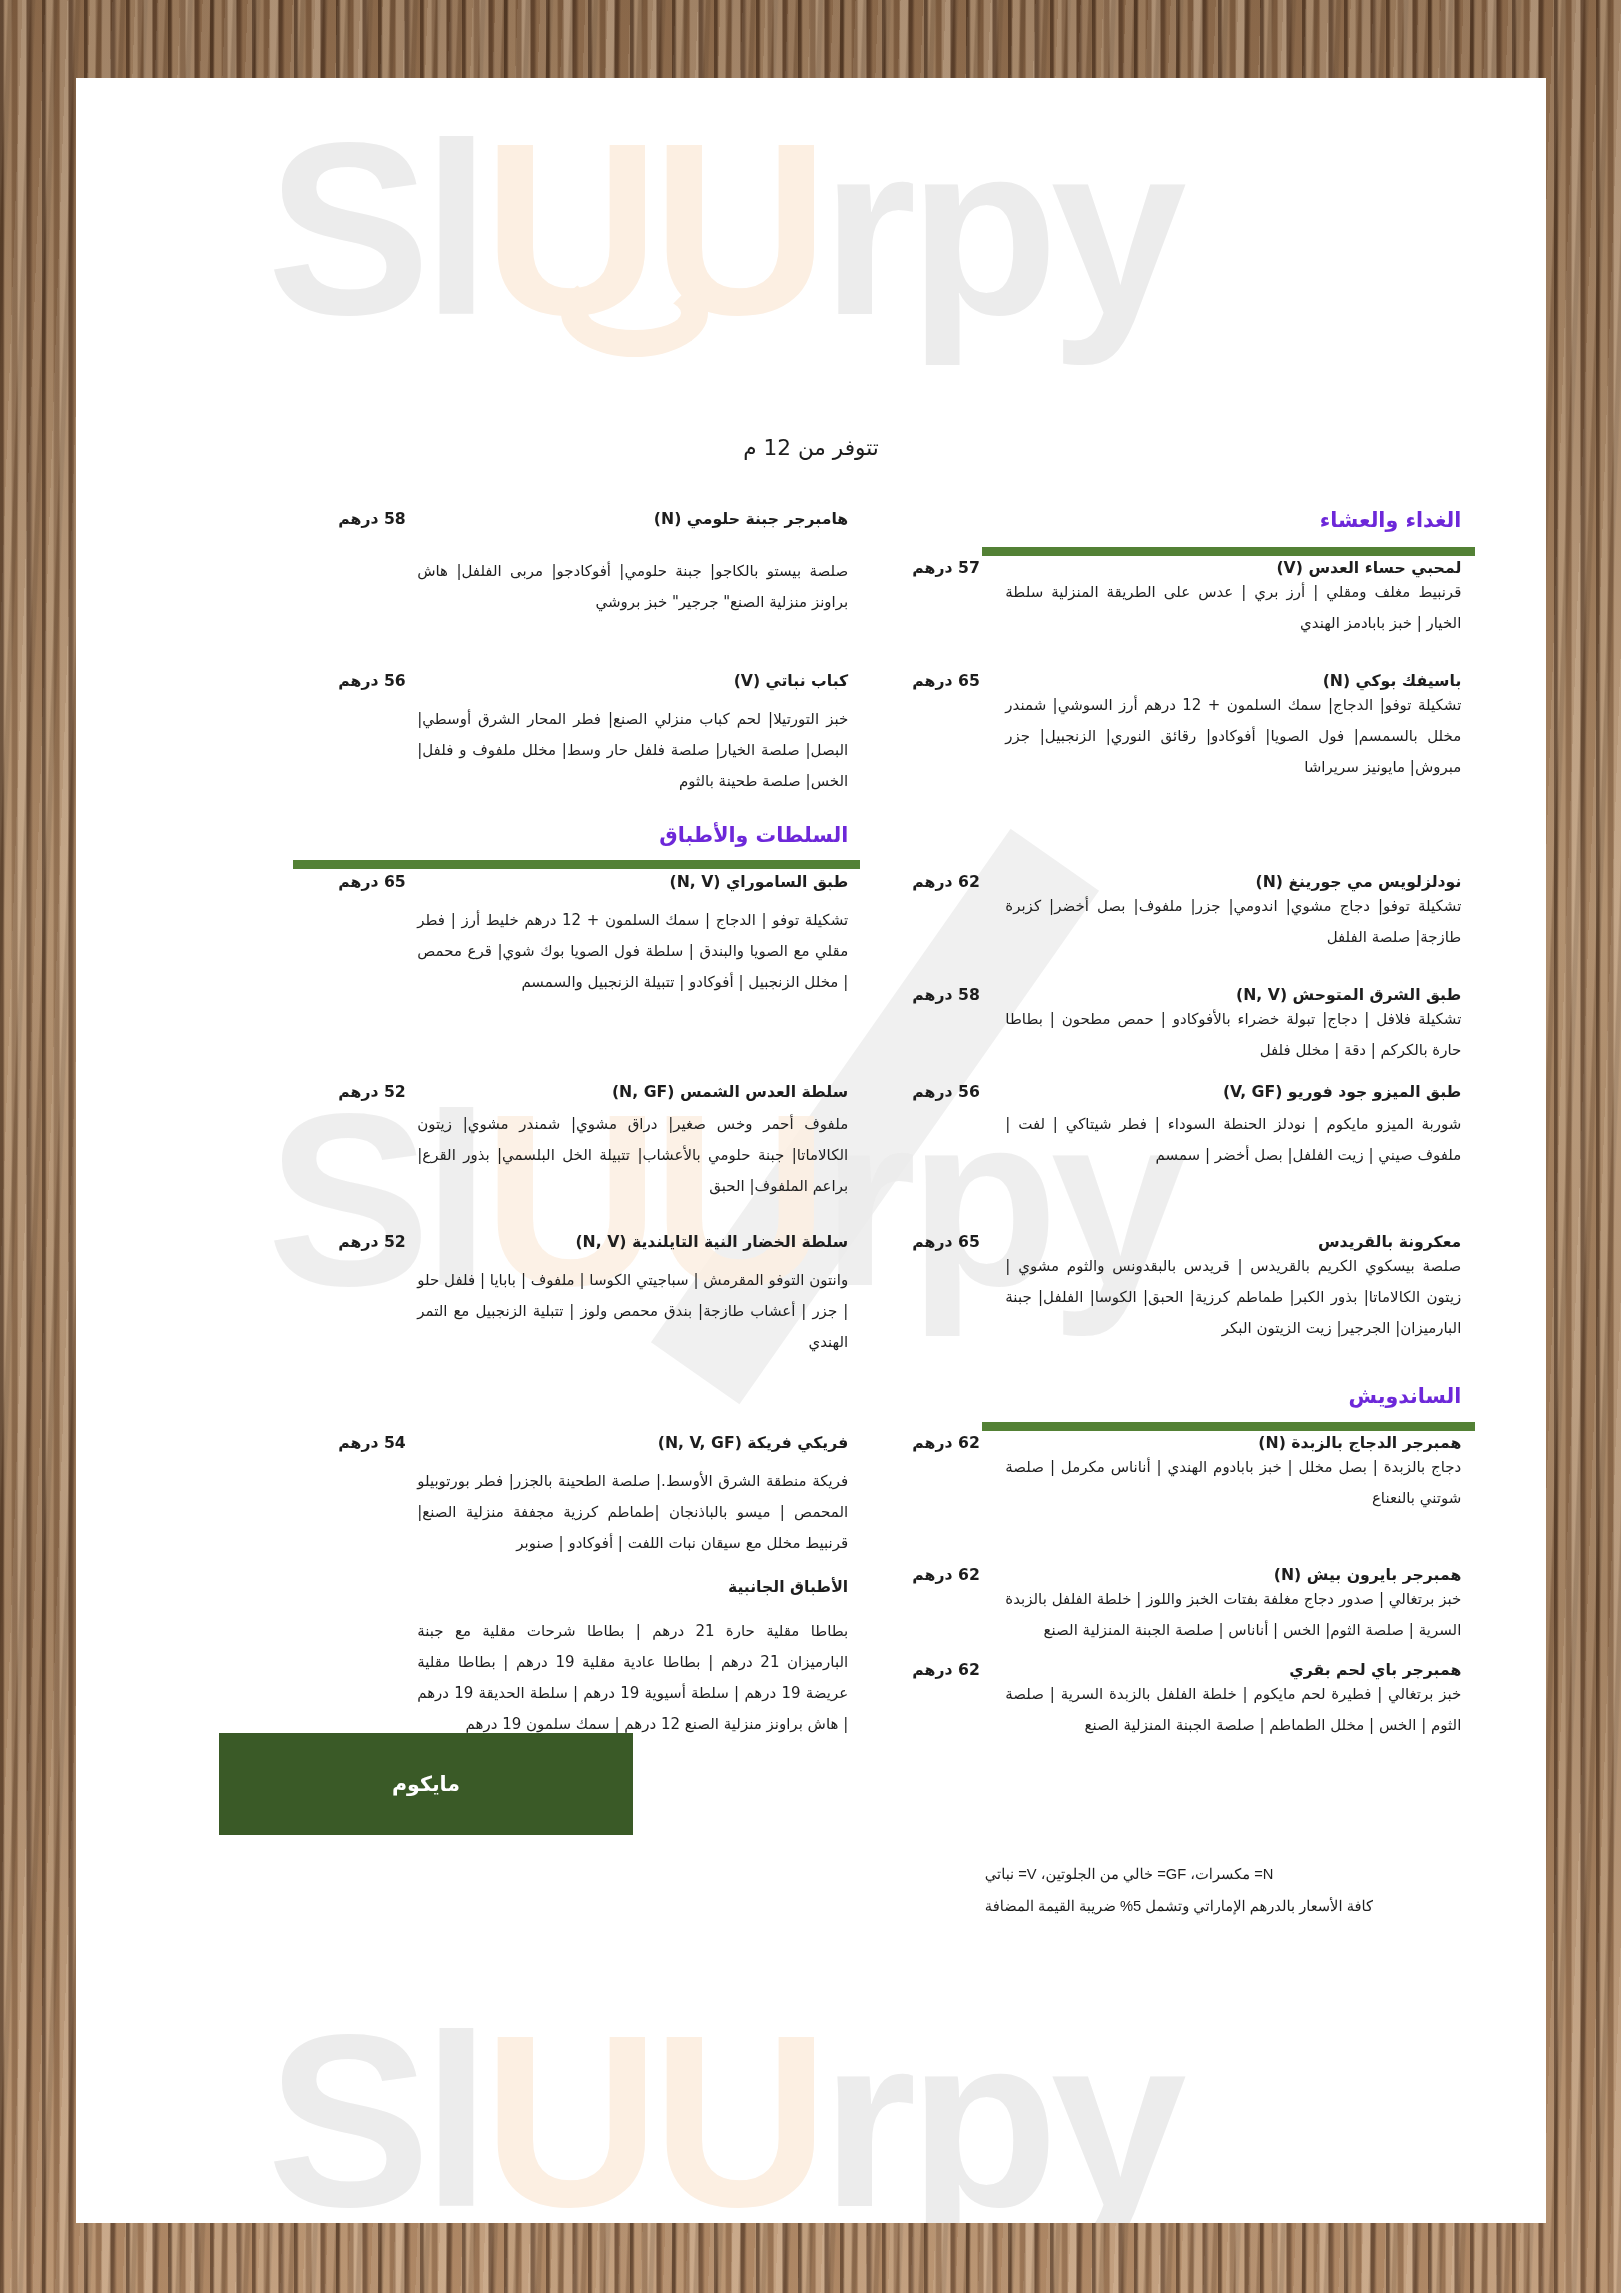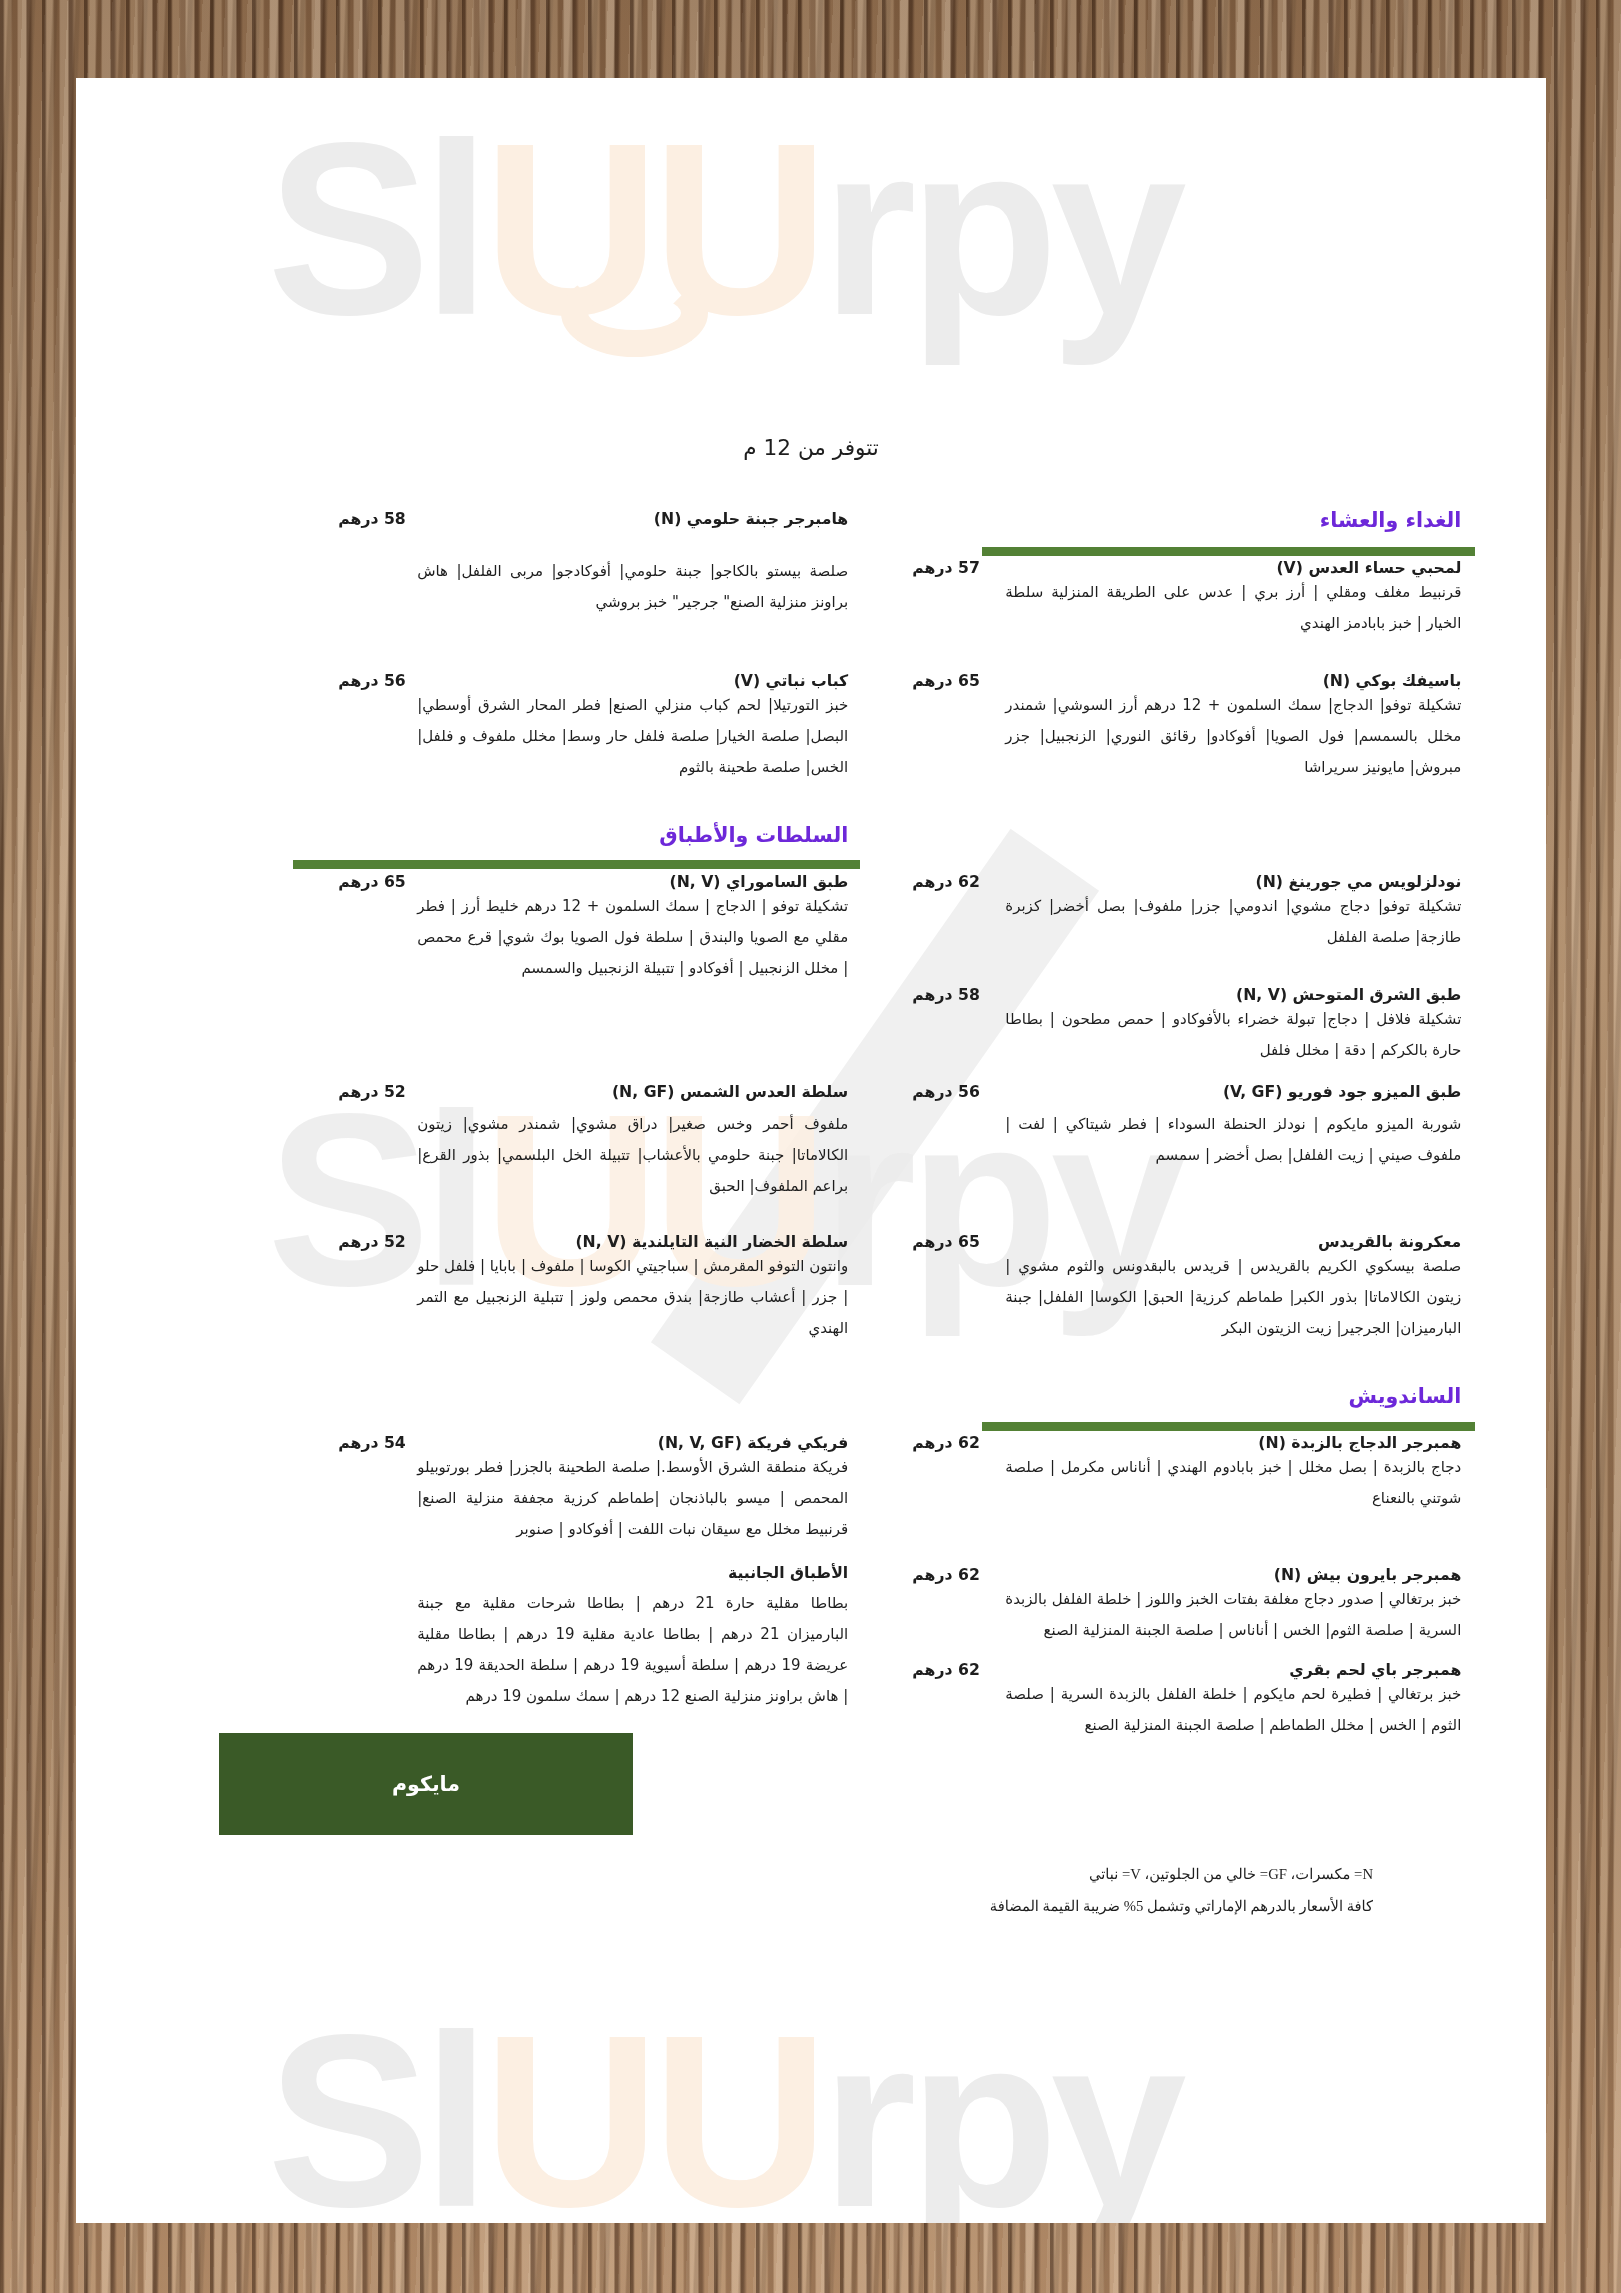--- a/index.html
+++ b/index.html
@@ -96,41 +96,41 @@
     .item-desc {
       font-size: 15px;
       line-height: 31px;
       text-align: justify;
     }
     .col-right .item { width: 549px; }
     .col-right .item .item-head { width: 549px; }
     .col-right .item .item-desc { width: 456px; }
     .col-left .item { width: 510px; }
     .col-left .item .item-head { width: 510px; }
-    .col-left .item .item-desc { width: 431px; }
+    .col-left .item .item-desc { width: 431px; margin-top: 14px; }
     .sub-title { font-size: 15.7px; font-weight: bold; margin-top: 12px; line-height: 31px;}
     .brand-box {
       position: absolute;
       left: 143px; top: 1653px;
       width: 414px; height: 102px;
       background: #3a5a27;
       color: #ffffff;
       font-size: 20.6px;
       font-weight: bold;
       display: flex; align-items: center; justify-content: center;
     }
     .legend {
       position: absolute;
       right: 173px; top: 1778px;
       font-size: 14.7px;
       line-height: 32px;
-      text-align: right;
+      text-align: left;
       direction: rtl;
       color: #1e1e1e;
-      font-family: Liberation Serif, serif;
+      font-family: Liberation Sans, sans-serif;
     }
   </style>
 </head>
 <body>
 
 <div class="page">
 
   <div class="wm" style="left:191px; top:29px;">
     <span>Sl</span><span class="u">UU</span><span>rpy</span>
   </div>

